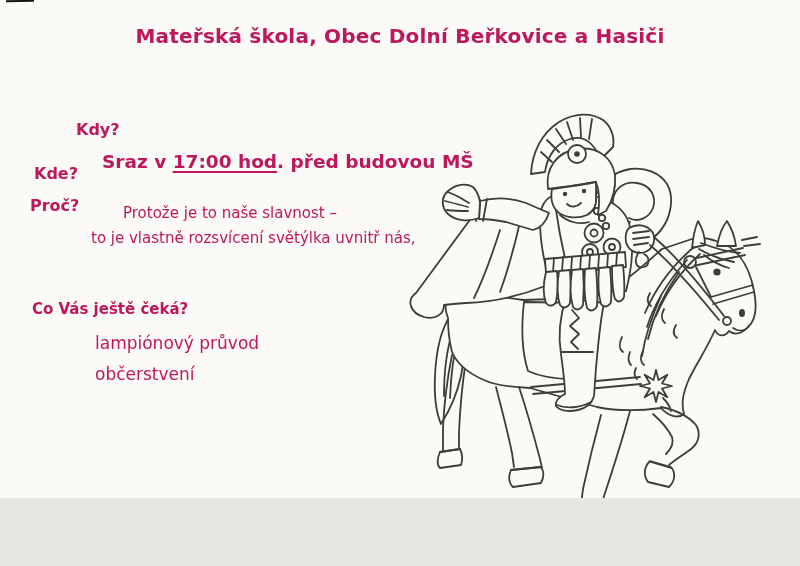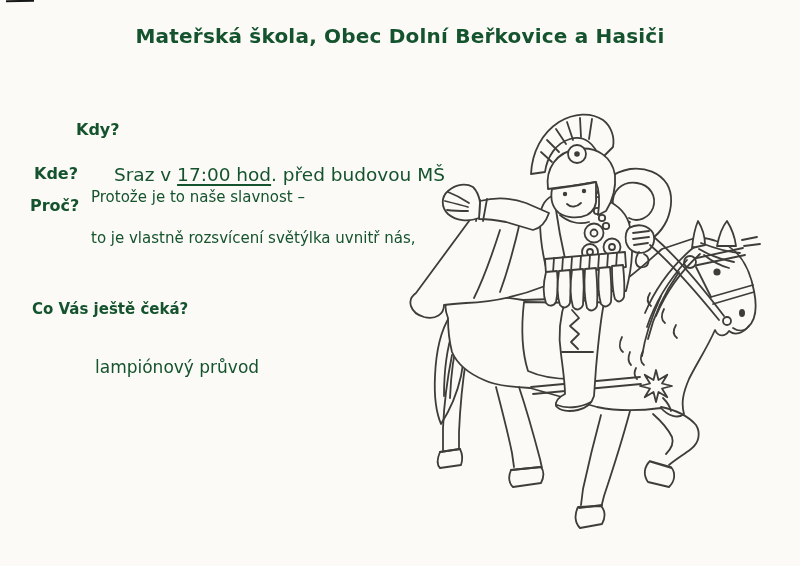--- a/index.html
+++ b/index.html
@@ -1,34 +1,34 @@
 <!DOCTYPE html>
 <html><head>
 <meta charset="utf-8">
 <style>
   html,body{margin:0;padding:0;background:#e8e6e0;}
   .page{
-    position:relative;width:800px;height:566px;margin:0 auto;
+    position:relative;width:800px;height:498px;margin:0 auto;
     background:#fbfaf6;overflow:hidden;
-    font-family:"DejaVu Sans",sans-serif;color:#14532d;
+    font-family:"DejaVu Sans",sans-serif;color:#be185d;
   }
   .abs{position:absolute;white-space:nowrap;line-height:1.15;}
   .title-line{left:0;width:800px;text-align:center;font-weight:bold;font-size:20px;letter-spacing:.2px;}
   .t1{top:25px;} .t2{top:64px;}
   .label{font-weight:bold;font-size:16px;}
   .kdy-label{left:34px;top:121px;margin-left:42px;}
   .kdy-value{left:102px;top:114px;font-weight:bold;font-size:22px;letter-spacing:.5px;}
   .kde-label{left:34px;top:165px;}
-  .kde-value{left:102px;top:164px;font-weight:normal;font-size:18.5px;white-space:pre;margin-left:12px;}
+  .kde-value{left:102px;top:151px;font-weight:bold;font-size:18.5px;white-space:pre;}
   .time-underline{text-decoration:underline;text-decoration-thickness:2px;text-underline-offset:3px;}
   .proc-label{left:30px;top:197px;}
   .why-line{left:91px;font-size:15px;}
-  .w1{top:189px;} .w2{top:230px;} .w3{top:252px;}
+  .w1{top:205px;margin-left:32px;} .w2{top:230px;} .w3{top:252px;}
   .extras-heading{left:32px;top:301px;font-weight:bold;font-size:15px;}
-  .extras-item{left:95px;font-size:17px;margin-top:24px;}
+  .extras-item{left:95px;font-size:17px;}
   .e1{top:334px;} .e2{top:365px;}
   .footer-line{left:44px;top:486px;font-weight:bold;font-size:17.5px;}
   .illustration{position:absolute;left:380px;top:95px;width:420px;height:445px;}
   .scan-edge{position:absolute;left:6px;top:0;width:28px;height:2px;background:#161616;transform:rotate(-1deg);}
 </style>
 </head>
 <body>
 
 <div class="page">
   <div class="scan-edge"></div>
@@ -39,20 +39,21 @@
 
   <div class="abs label kde-label">Kde?</div>
   <div class="abs kde-value"><span>Sraz v </span><span class="time-underline">17:00 hod</span><span>. před budovou MŠ</span></div>
 
   <div class="abs label proc-label">Proč?</div>
   <div class="abs why-line w1">Protože je to naše slavnost –</div>
   <div class="abs why-line w2">to je vlastně rozsvícení světýlka uvnitř nás,</div>
 
   <div class="abs extras-heading">Co Vás ještě čeká?</div>
   <div class="abs extras-item e1">lampiónový průvod</div>
+  <div class="abs extras-item e2">občerstvení</div>
 
 
   <svg class="illustration" viewBox="380 95 420 445" aria-hidden="true">
     <g stroke="#3f3d3a" stroke-width="1.8" fill="none" stroke-linecap="round" stroke-linejoin="round">
 
       <g>
 
         <path fill="#fbfaf6" d="M 450,316 C 441,330 436,352 435,376 C 434,396 436,412 441,424 C 450,410 457,394 461,376 C 465,356 464,334 461,320 Z"></path>
         <path d="M 453,330 C 447,348 444,368 444,396"></path>
         <path d="M 459,334 C 454,352 451,372 450,398"></path>

